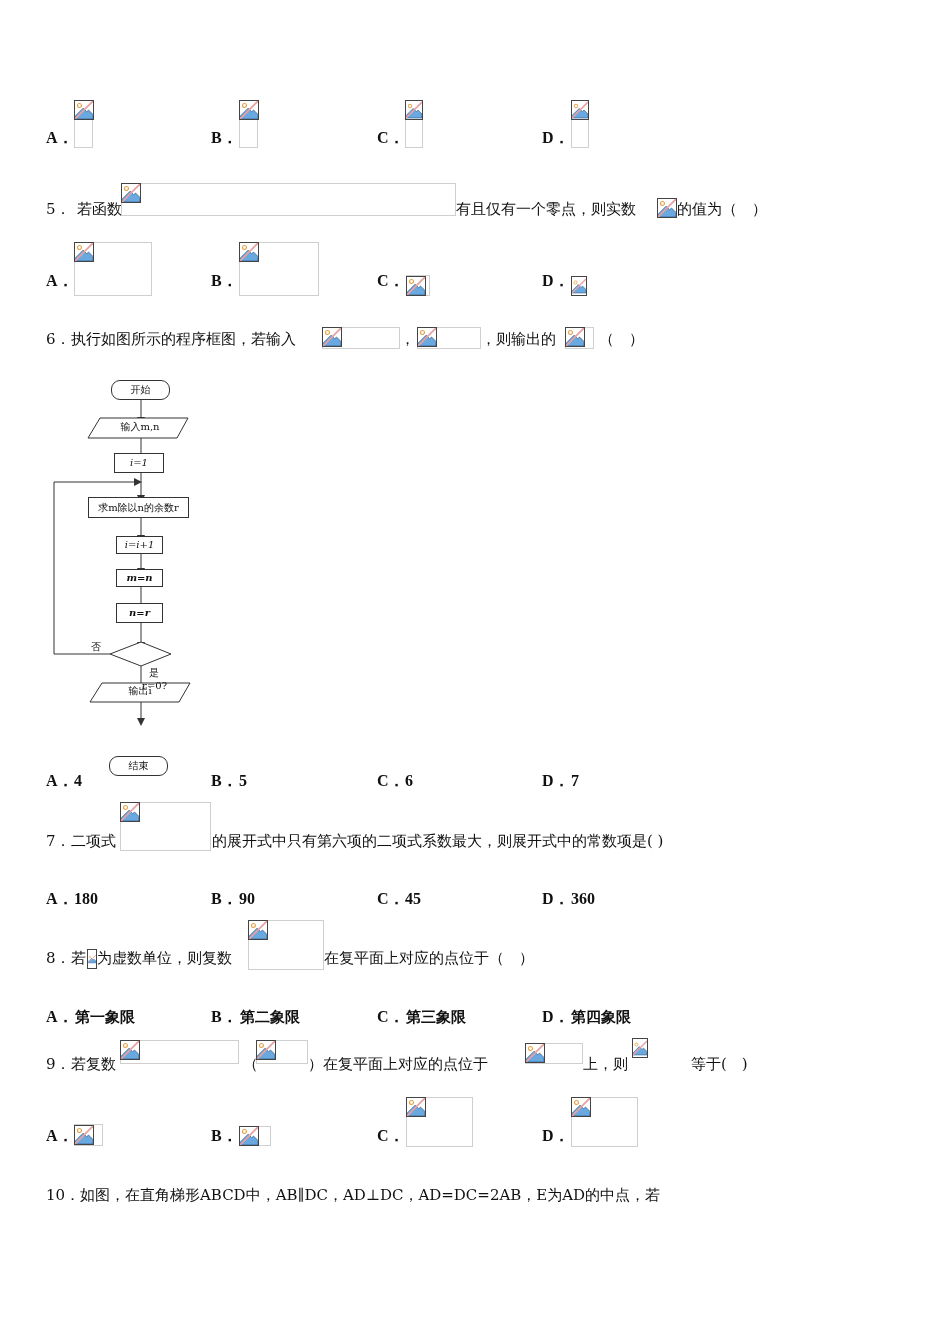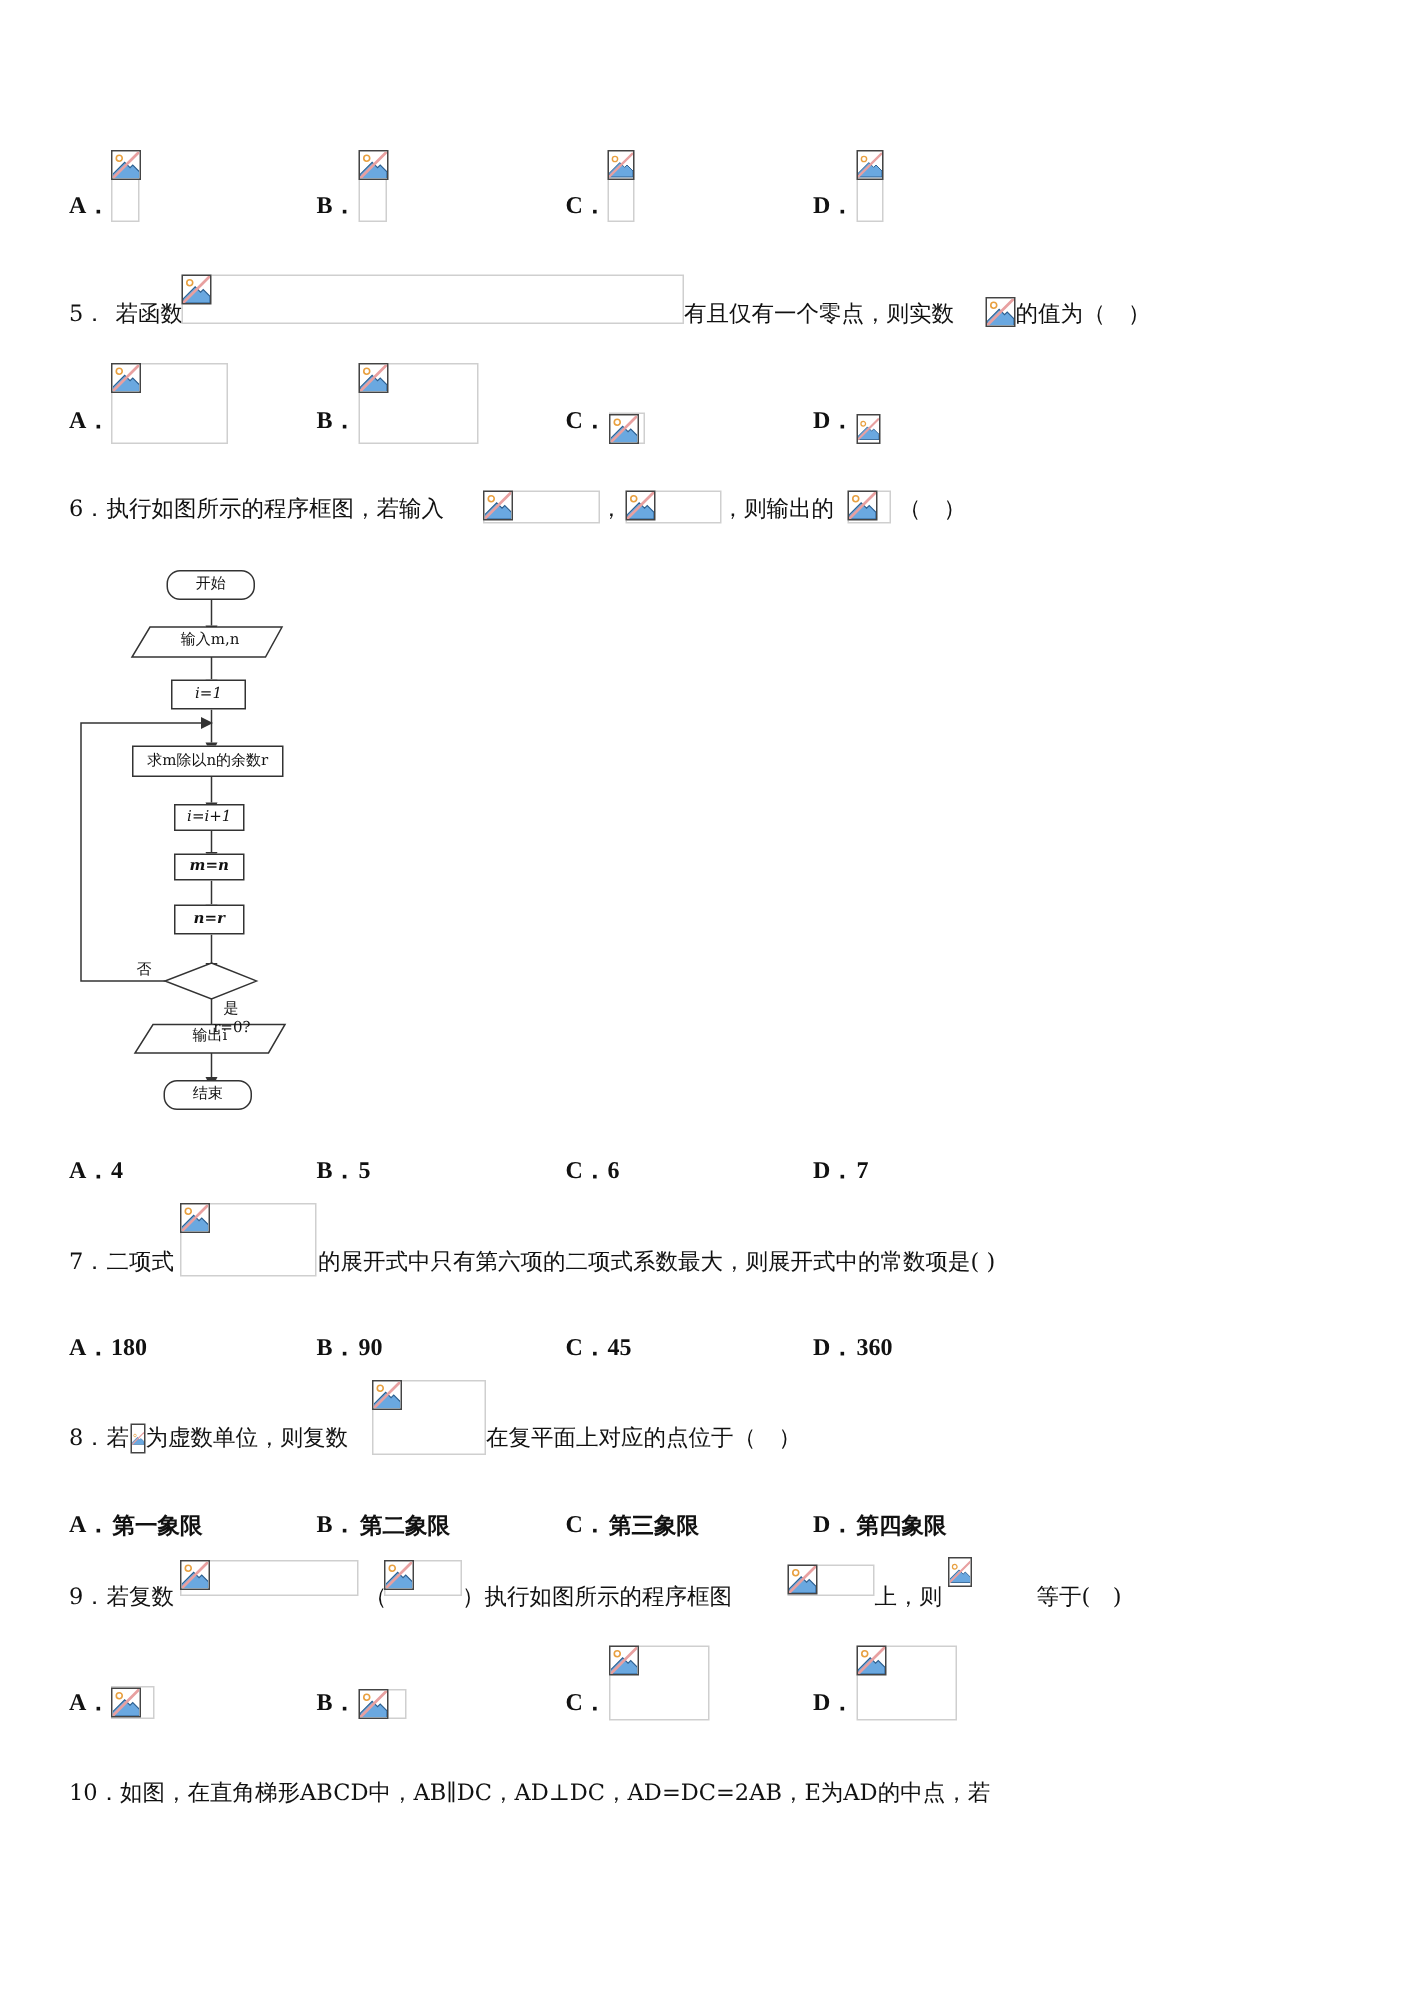--- a/index.html
+++ b/index.html
@@ -169,21 +169,21 @@
     <div class="fc" style="left:100px;top:419px;width:80px;height:18px;line-height:16px;border:none;background:transparent;">输入m,n</div>
     <div class="fc" style="left:114px;top:453px;width:50px;height:20px;line-height:18px;font-style:italic;">i=1</div>
     <div class="fc" style="left:88px;top:497px;width:101px;height:21px;line-height:19px;">求m除以n的余数r</div>
     <div class="fc" style="left:116px;top:536px;width:47px;height:18px;line-height:16px;font-style:italic;">i=i+1</div>
     <div class="fc" style="left:116px;top:569px;width:47px;height:18px;line-height:16px;font-style:italic;font-weight:bold;">m=n</div>
     <div class="fc" style="left:116px;top:603px;width:47px;height:20px;line-height:18px;font-style:italic;font-weight:bold;">n=r</div>
     <div class="fc" style="left:115px;top:678px;width:52px;height:16px;line-height:16px;border:none;background:transparent;text-align:right;">r=0?</div>
     <div class="fc" style="left:86px;top:640px;width:20px;height:14px;line-height:14px;border:none;background:transparent;">否</div>
     <div class="fc" style="left:144px;top:666px;width:20px;height:14px;line-height:14px;border:none;background:transparent;">是</div>
     <div class="fc" style="left:100px;top:684px;width:80px;height:16px;line-height:14px;border:none;background:transparent;">输出i</div>
-    <div class="fc" style="left:109px;top:720px;width:59px;height:20px;border-radius:9px;line-height:18px;">结束</div>
+    <div class="fc" style="left:109px;top:756px;width:59px;height:20px;border-radius:9px;line-height:18px;">结束</div>
   </div>
 
   <span class="txt lbl" style="left:46px;top:772px;">A．</span>
   <span class="txt lbl" style="left:74px;top:772px;">4</span>
   <span class="txt lbl" style="left:211px;top:772px;">B．</span>
   <span class="txt lbl" style="left:239px;top:772px;">5</span>
   <span class="txt lbl" style="left:377px;top:772px;">C．</span>
   <span class="txt lbl" style="left:405px;top:772px;">6</span>
   <span class="txt lbl" style="left:542px;top:772px;">D．</span>
   <span class="txt lbl" style="left:571px;top:772px;">7</span>
@@ -246,21 +246,21 @@
         <use href="#brk"></use>
       </svg>
     </div>
   <span class="txt" style="left:243px;top:1055px;">（</span>
   <div class="box" style="left:256px;top:1040px;width:52px;height:24px;"></div>
   <div class="broken" style="left:256px;top:1040px;">
       <svg width="18" height="18">
         <use href="#brk"></use>
       </svg>
     </div>
-  <span class="txt" style="left:308px;top:1055px;">）执行如图所示的程序框图</span>
+  <span class="txt" style="left:308px;top:1055px;">）在复平面上对应的点位于</span>
   <div class="box" style="left:525px;top:1043px;width:58px;height:21px;"></div>
   <div class="broken" style="left:525px;top:1043px;">
       <svg width="18" height="18">
         <use href="#brk"></use>
       </svg>
     </div>
   <span class="txt" style="left:583px;top:1055px;">上，则</span>
   <div class="broken" style="left:632px;top:1038px;width:16px;">
       <svg width="14" height="18">
         <use href="#brk"></use>

